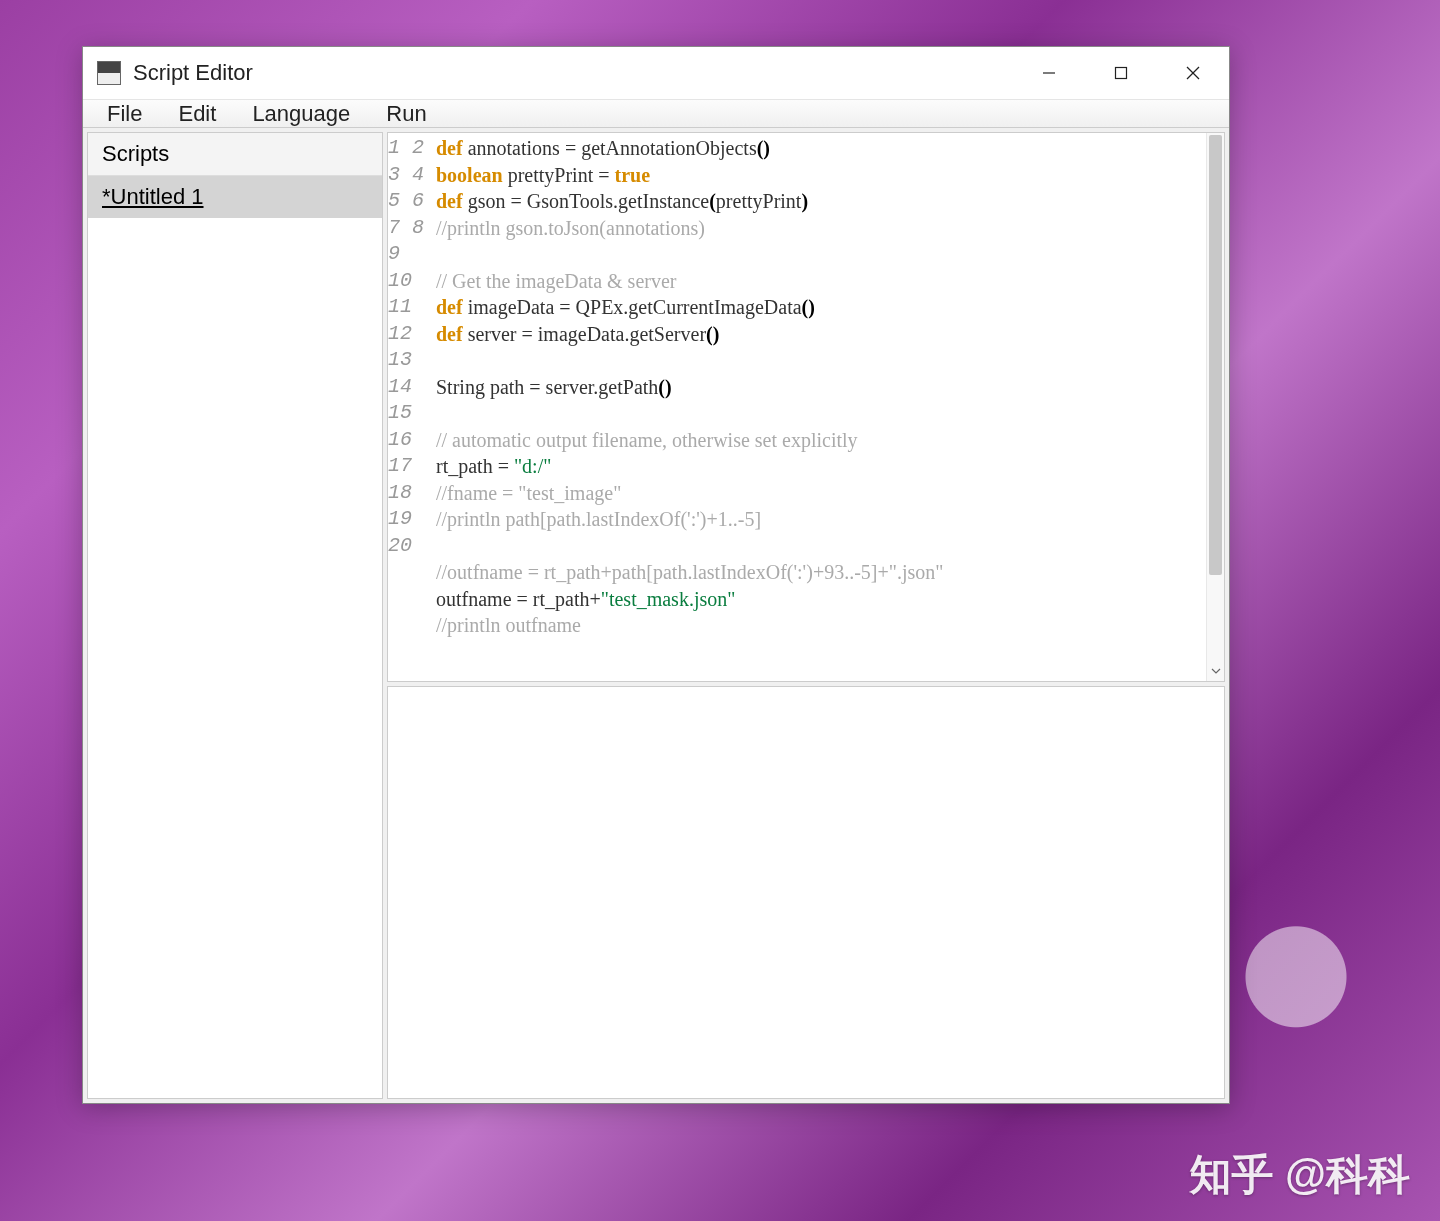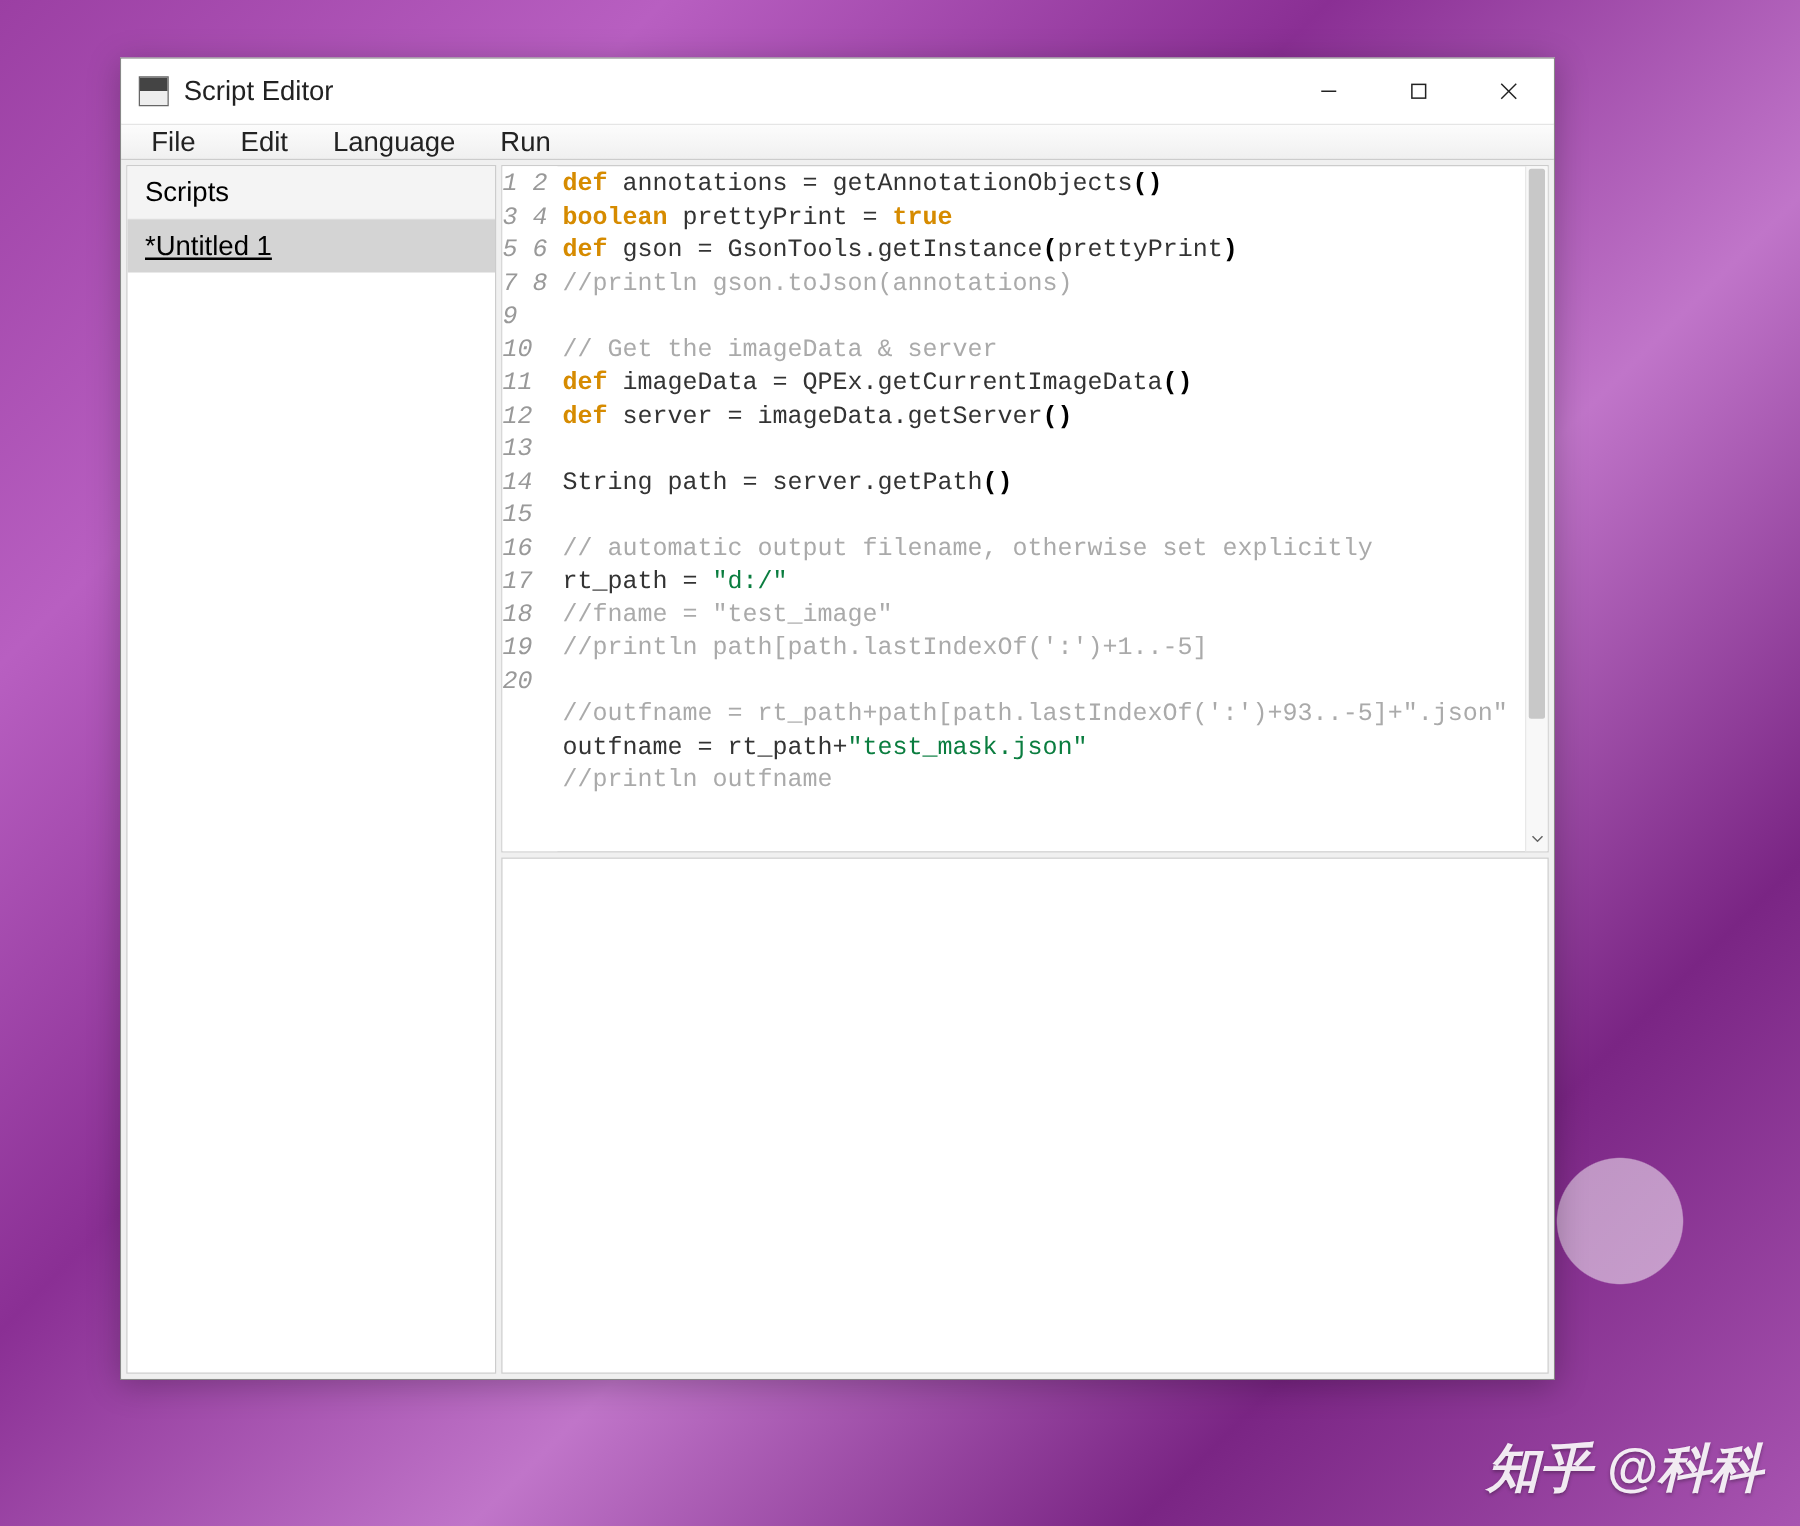--- a/index.html
+++ b/index.html
@@ -13,24 +13,23 @@
     radial-gradient(circle at 90% 80%, rgba(255,255,255,0.5) 0 50px, transparent 51px),
     radial-gradient(circle at 55% 45%, rgba(255,255,255,0.4) 0 25px, transparent 26px),
     linear-gradient(135deg, #9b3fa3 0%, #b85fc1 20%, #8a2f94 40%, #c075c9 60%, #7a2584 80%, #a854b1 100%);
   position: relative;
 }
 .watermark {
   position: absolute; right: 30px; bottom: 18px;
   color: rgba(255,255,255,0.9); font-size: 42px; font-weight: 600;
   text-shadow: 0 1px 3px rgba(0,0,0,0.3);
   font-family: "Microsoft YaHei", sans-serif;
-  font-style: italic;
 }
 .window {
-  position: absolute; left: 96px; top: 46px;
+  position: absolute; left: 82px; top: 46px;
   width: 1148px; height: 1058px;
   background: #fff; border: 1px solid #888;
   box-shadow: 0 4px 24px rgba(0,0,0,0.25);
   display: flex; flex-direction: column;
 }
 .titlebar {
   height: 52px; display: flex; align-items: center;
   background: #fff; padding: 0 0 0 14px;
 }
 .titlebar-icon {
@@ -75,21 +74,21 @@
   display: flex; position: relative;
 }
 .gutter {
   width: 44px; background: #fff; 
   font-family: "Consolas", "Courier New", monospace;
   font-size: 20px; color: #999; font-style: italic;
   padding: 2px 6px 2px 0; line-height: 26.5px; user-select: none;
 }
 .code {
   flex: 1;
-  font-family: Liberation Mono, monospace;
+  font-family: Liberation Serif, serif;
   font-size: 20px; color: #333;
   padding: 2px 0 2px 4px; line-height: 26.5px;
   white-space: pre; overflow: hidden;
 }
 .kw { color: #d68b00; font-weight: bold; }
 .str { color: #0a7d3f; }
 .cmt { color: #aaa; }
 .punct { font-weight: bold; color: #000; }
 .scrollbar-v {
   position: absolute; right: 0; top: 0; width: 18px; height: 100%;

